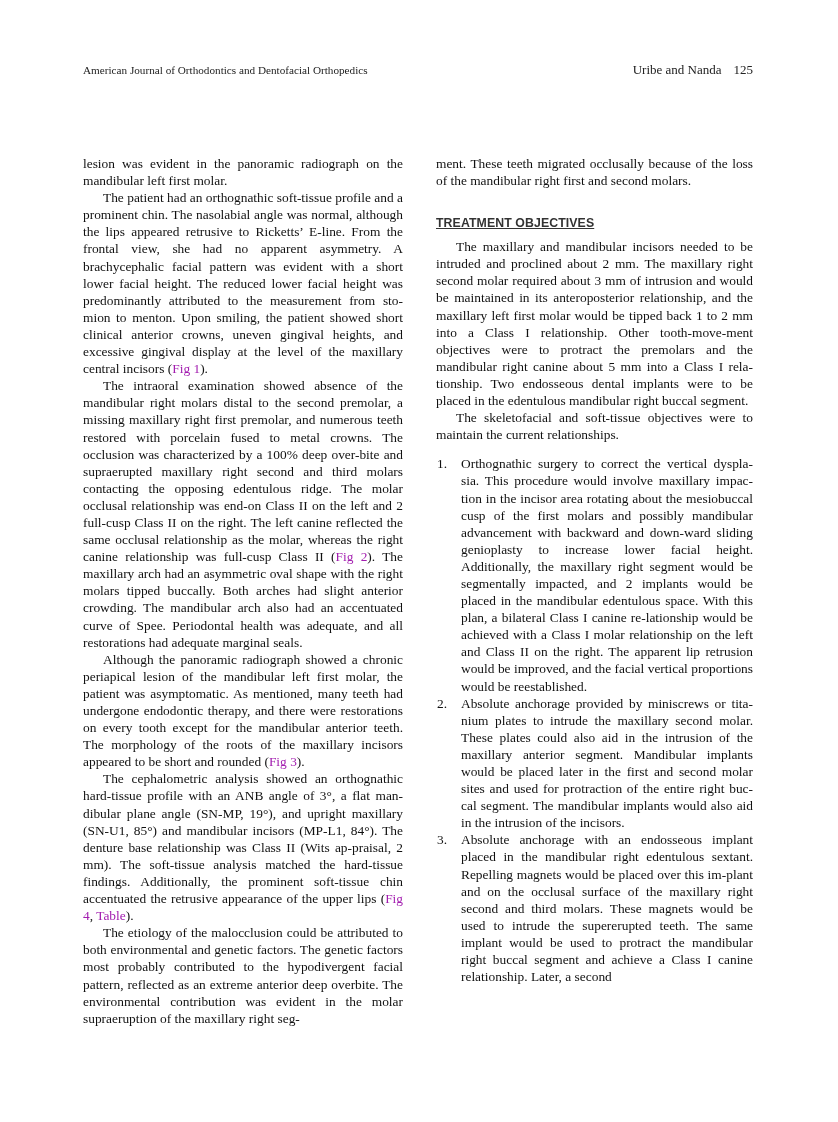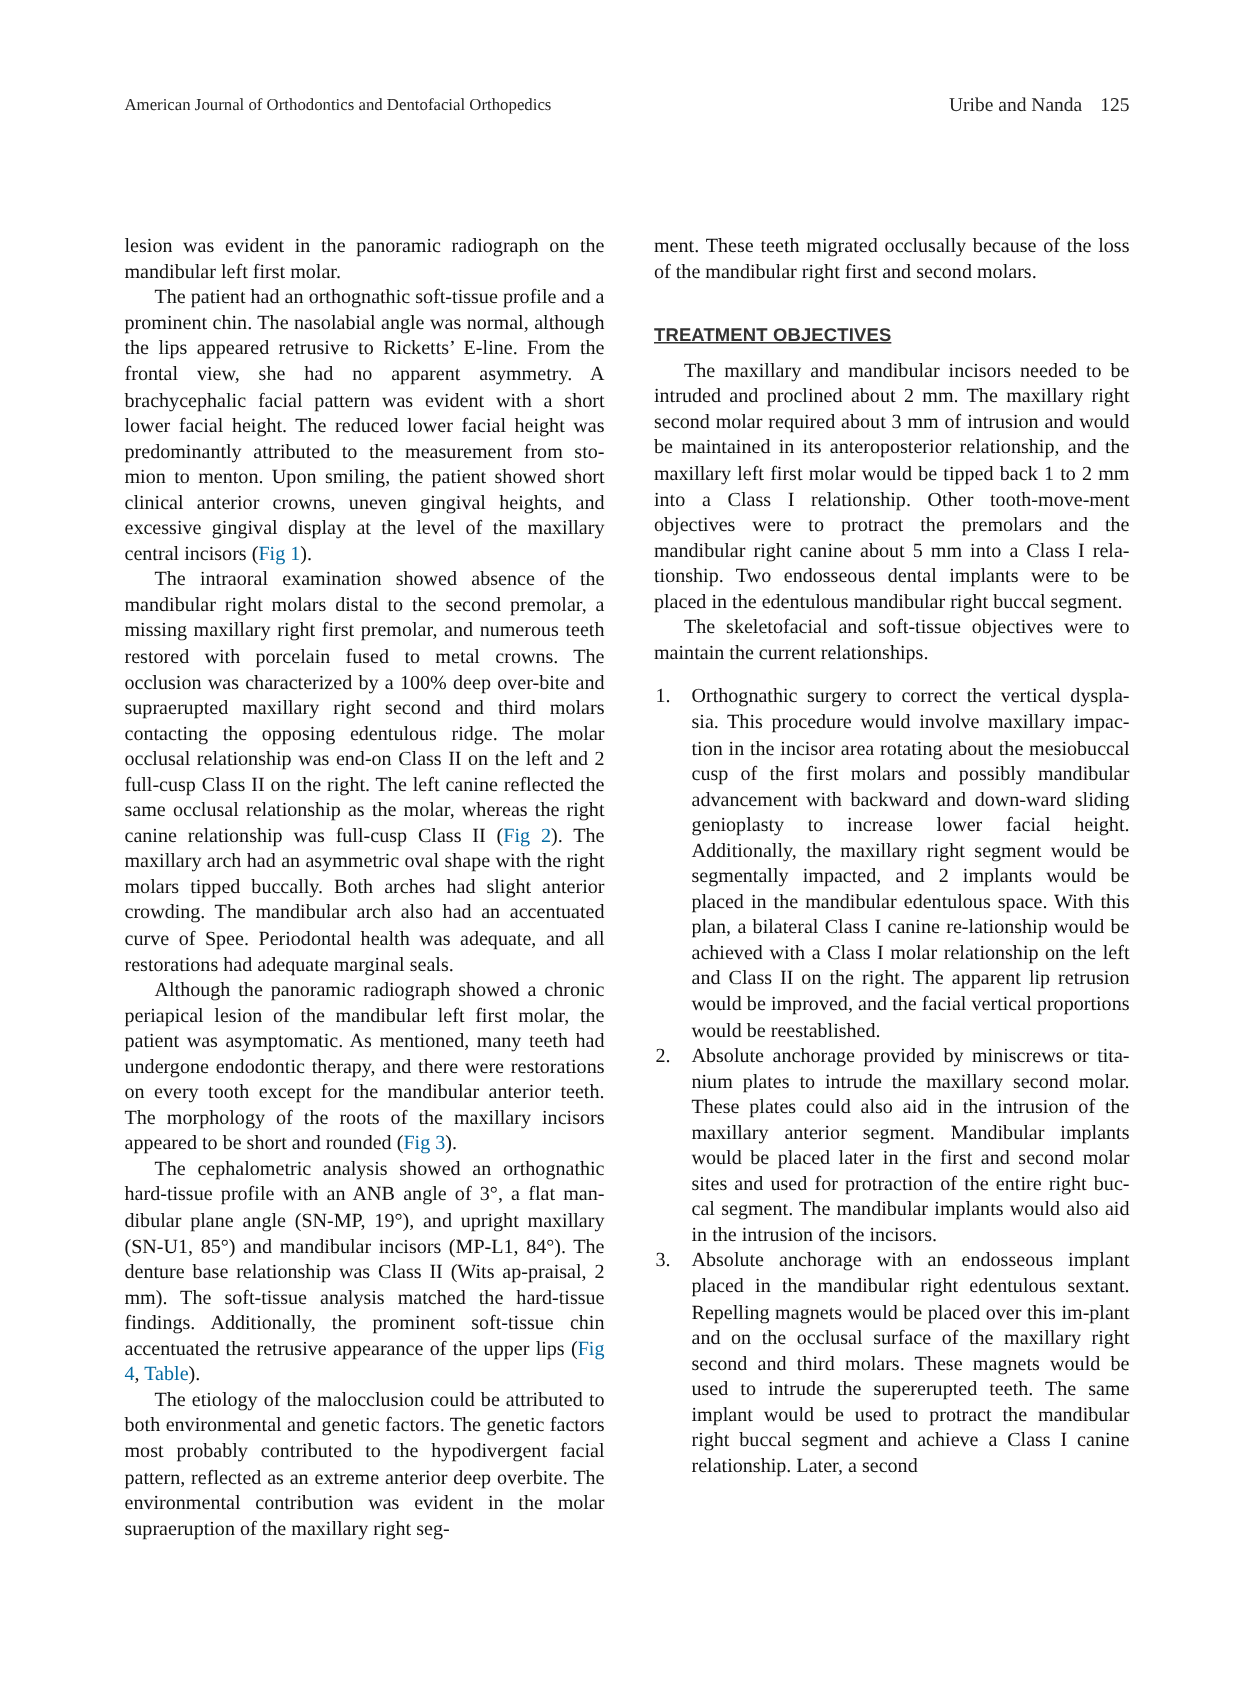--- a/index.html
+++ b/index.html
@@ -14,21 +14,21 @@
   .rh-right .pg { margin-left: 12px; }
   .col {
     position: absolute; top: 133px; width: 320px;
     font-family: "Liberation Serif", serif; font-size: 13.4px; line-height: 17.1px; color: #111;
     text-align: justify; hyphens: manual; margin-top: 22px;
   }
   .col-left { left: 83px; }
   .col-right { left: 436px; width: 317px; }
   .col p { margin: 0; text-indent: 0; }
   .col p.indent { text-indent: 20px; }
-  .link { color: #0369a1; }
+  .link { color: #a21caf; }
   .section-heading {
     font-family: "Liberation Sans", sans-serif; font-size: 12.3px; letter-spacing: 0.1px;
     color: #333; margin: 26px 0 7px 0; line-height: 16px; text-align: left; text-decoration: underline;
   }
   ol.alts { list-style: none; margin: 12px 0 0 0; padding: 0; }
   ol.alts li { position: relative; padding-left: 25px; }
   ol.alts li .num { position: absolute; left: 1px; top: 0; }
 </style>
 </head>
 <body>

